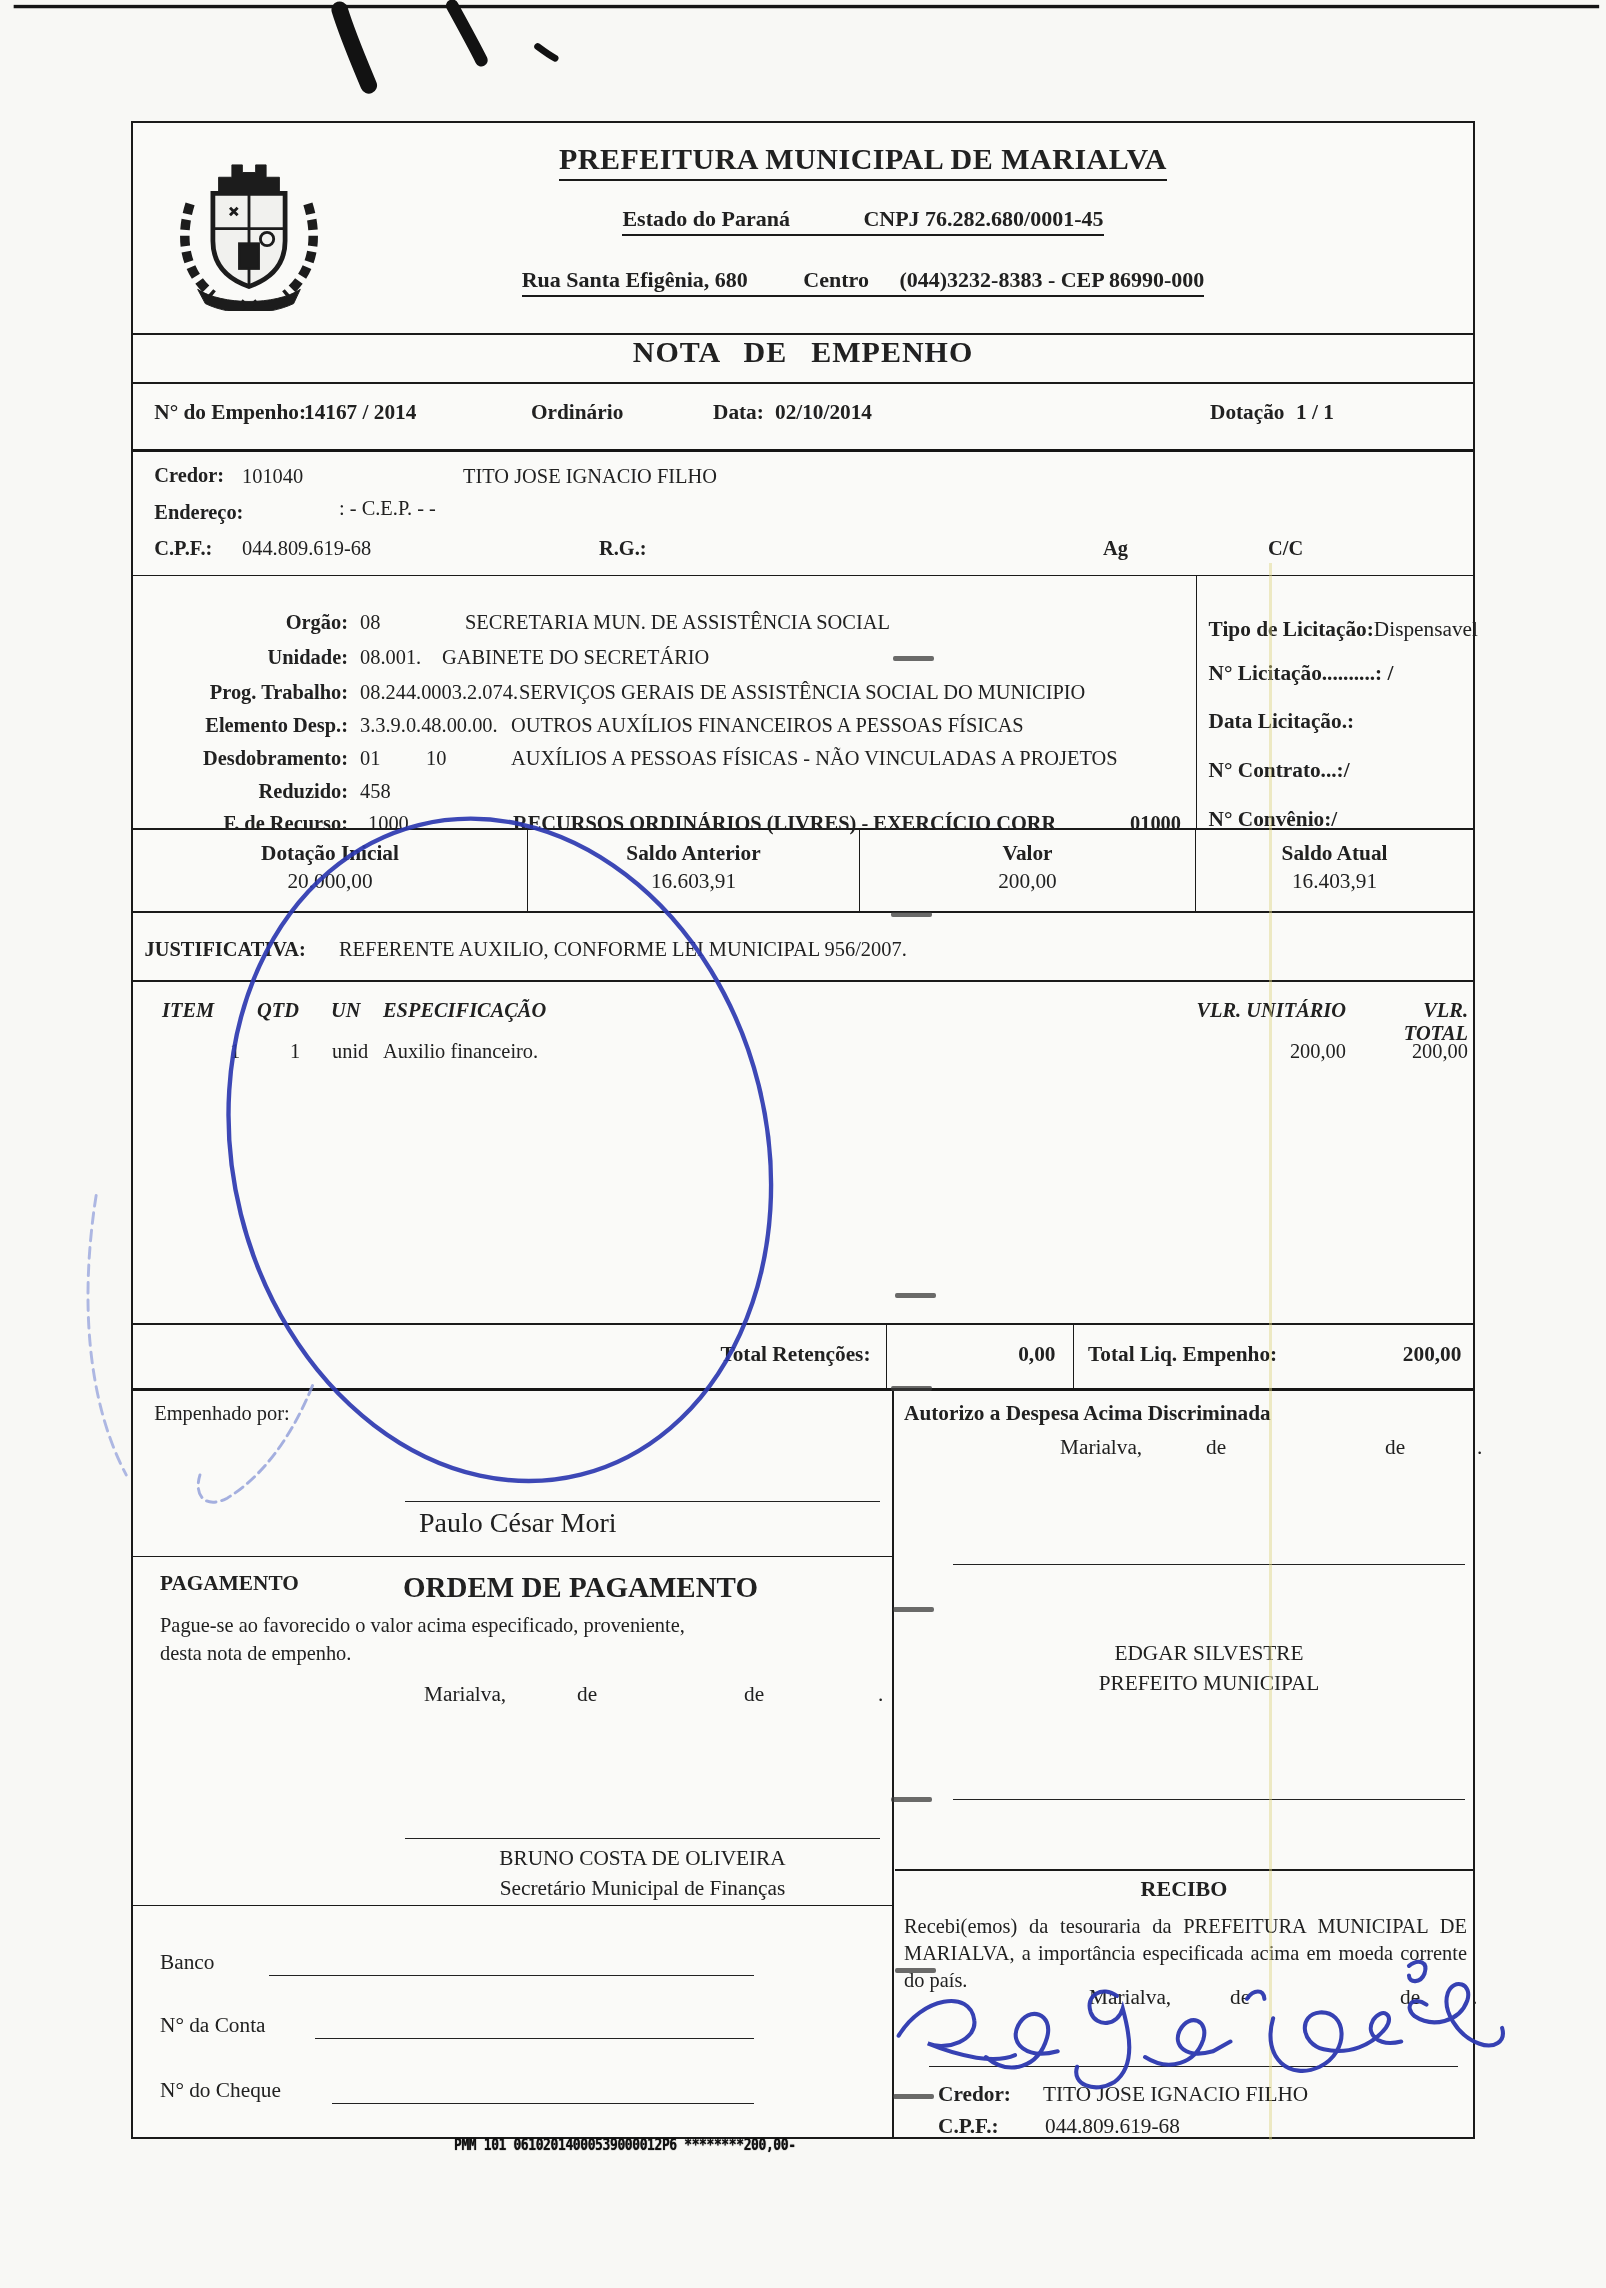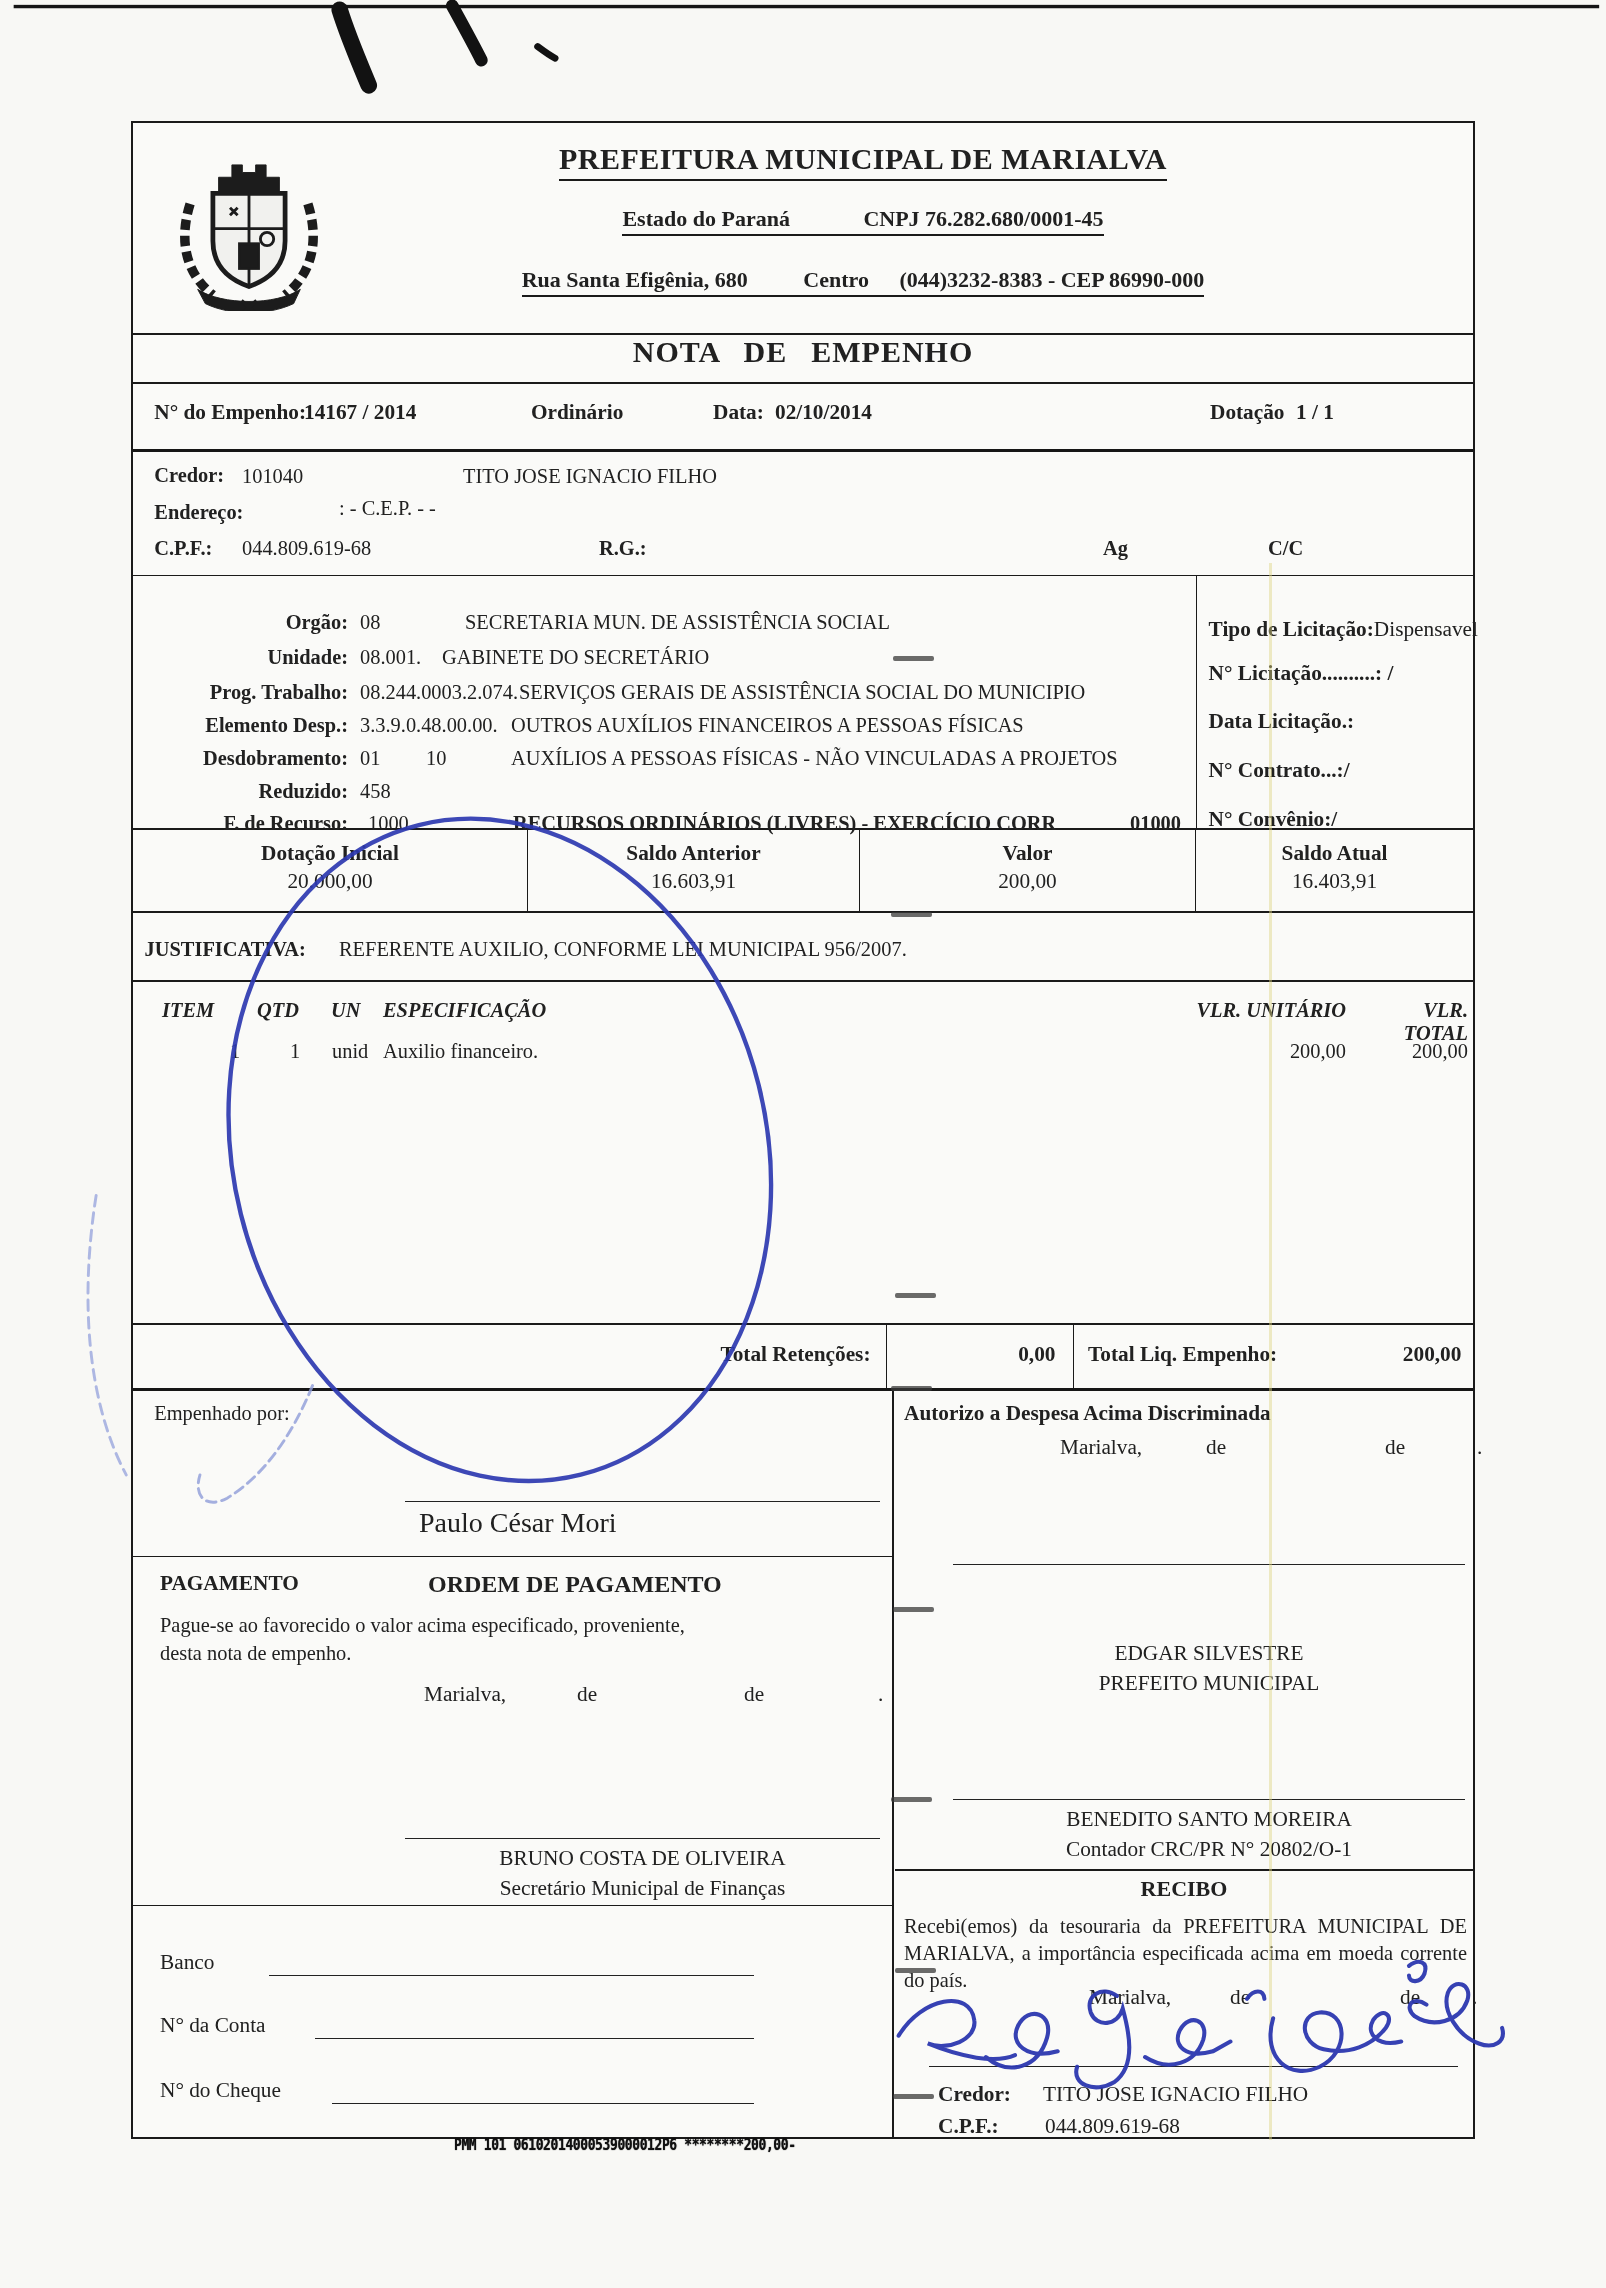--- a/index.html
+++ b/index.html
@@ -221,21 +221,21 @@
     </div>
 
     <div class="sec sec-bottom">
       <div class="a" style="left:759px;top:0;bottom:0;border-left:2.9px solid #1a1a1a;"></div>
 
       <span class="a" style="left:21.3px;top:10.7px;text-align:right;">Empenhado por:</span>
       <div class="sig" style="left:272px;top:110px;width:475px;"></div>
       <span class="a" style="left:286px;top:116px;font-size:28px;">Paulo César Mori</span>
       <div class="hr2" style="left:0;width:759px;top:165px;"></div>
       <span class="a b" style="left:27px;top:180px;font-size:21.3px;">PAGAMENTO</span>
-      <span class="a b" style="left:295px;top:180px;font-size:24px;">ORDEM DE PAGAMENTO</span>
+      <span class="a b" style="left:270px;top:180px;font-size:29px;">ORDEM DE PAGAMENTO</span>
       <div class="a" style="left:27px;top:221px;width:563px;line-height:1.35;">Pague-se ao favorecido o valor acima especificado, proveniente, desta nota de empenho.</div>
       <div class="dl" style="left:291px;top:291px;width:466px;height:29px;">
         <span style="left:0;">Marialva,</span>
         <span style="left:153px;">de</span>
         <span style="left:320px;">de</span>
         <span style="left:454px;">.</span>
       </div>
       <div class="sig" style="left:272px;top:447px;width:475px;"></div>
       <div class="cblock" style="left:272px;top:452px;width:475px;">
         <div>BRUNO COSTA DE OLIVEIRA</div>
@@ -255,24 +255,20 @@
         <span style="left:146px;">de</span>
         <span style="left:325px;">de</span>
         <span style="left:417px;">.</span>
       </div>
       <div class="sig" style="left:820px;top:173px;width:512px;"></div>
       <div class="cblock" style="left:820px;top:247px;width:512px;">
         <div>EDGAR SILVESTRE</div>
         <div>PREFEITO MUNICIPAL</div>
       </div>
       <div class="sig" style="left:820px;top:408px;width:512px;"></div>
-      <div class="cblock" style="left:820px;top:413px;width:512px;">
-        <div>BENEDITO SANTO MOREIRA</div>
-        <div>Contador CRC/PR N° 20802/O-1</div>
-      </div>
       <div class="hr2" style="left:762px;right:0;top:478px;border-top-width:2.9px;"></div>
       <div class="a b" style="left:762px;right:0;top:485px;text-align:center;font-size:22px;">RECIBO</div>
       <div class="a" style="left:771px;top:522px;width:563px;text-align:justify;line-height:1.32;">Recebi(emos) da tesouraria da PREFEITURA MUNICIPAL DE MARIALVA, a importância especificada acima em moeda corrente do país.</div>
       <div class="dl" style="left:956px;top:594px;width:388px;height:29px;">
         <span style="left:0;">Marialva,</span>
         <span style="left:141px;">de</span>
         <span style="left:311px;">de</span>
         <span style="left:383px;">.</span>
       </div>
       <div class="sig" style="left:796px;top:675px;width:529px;"></div>

